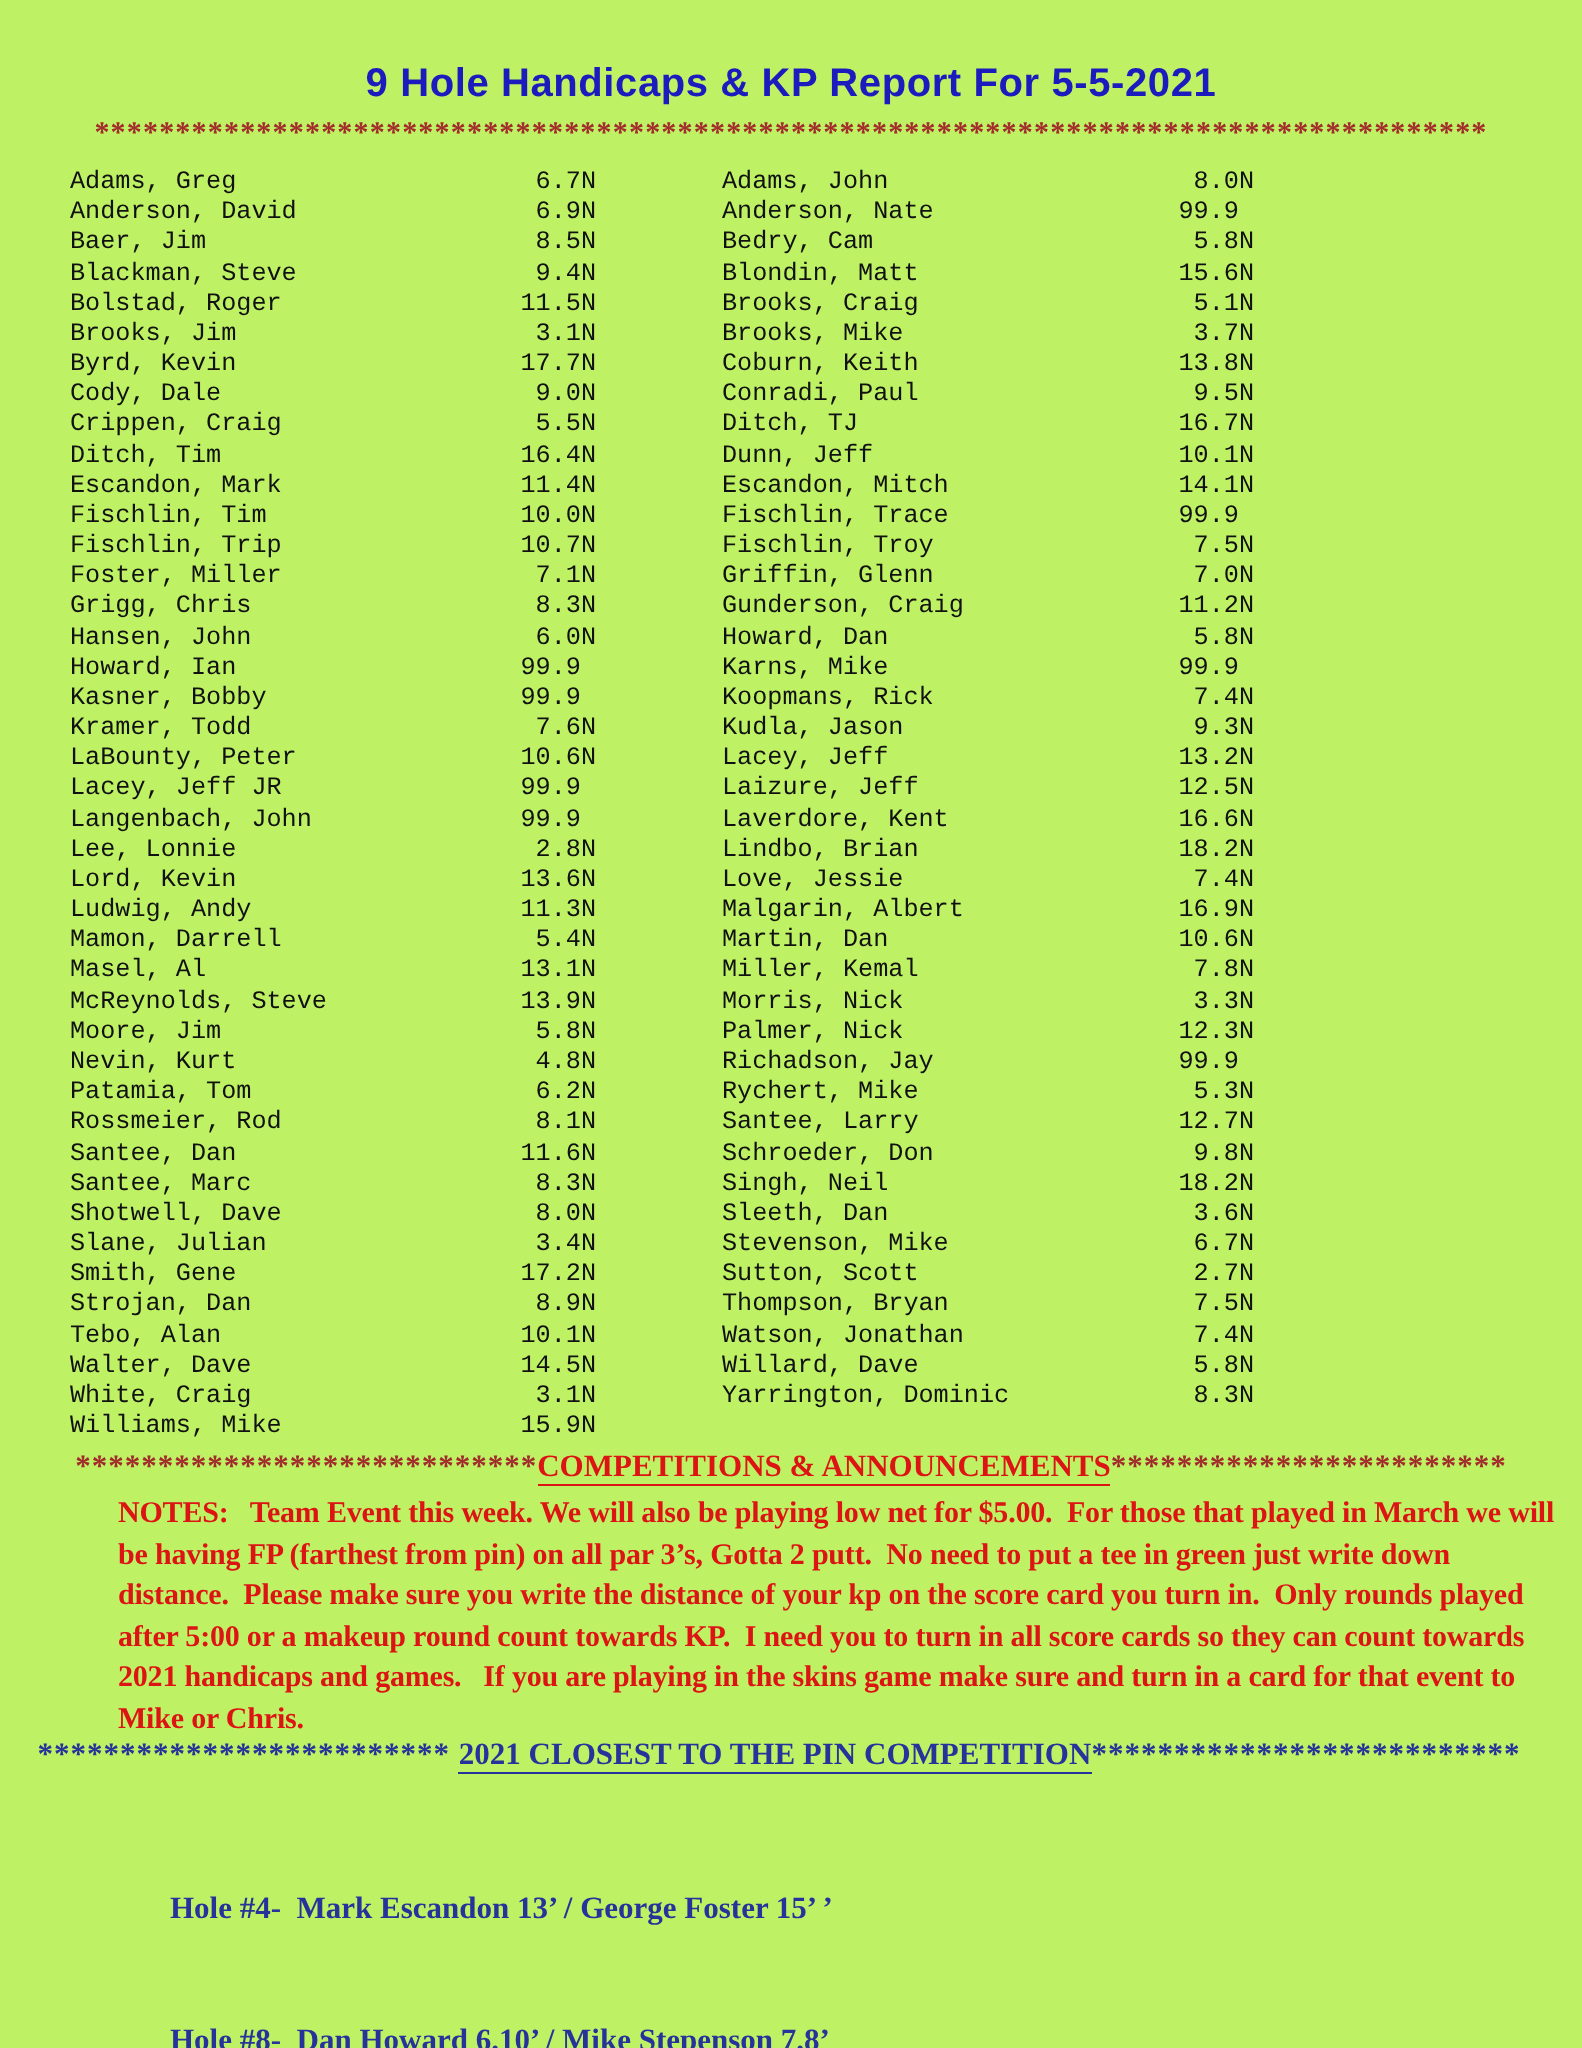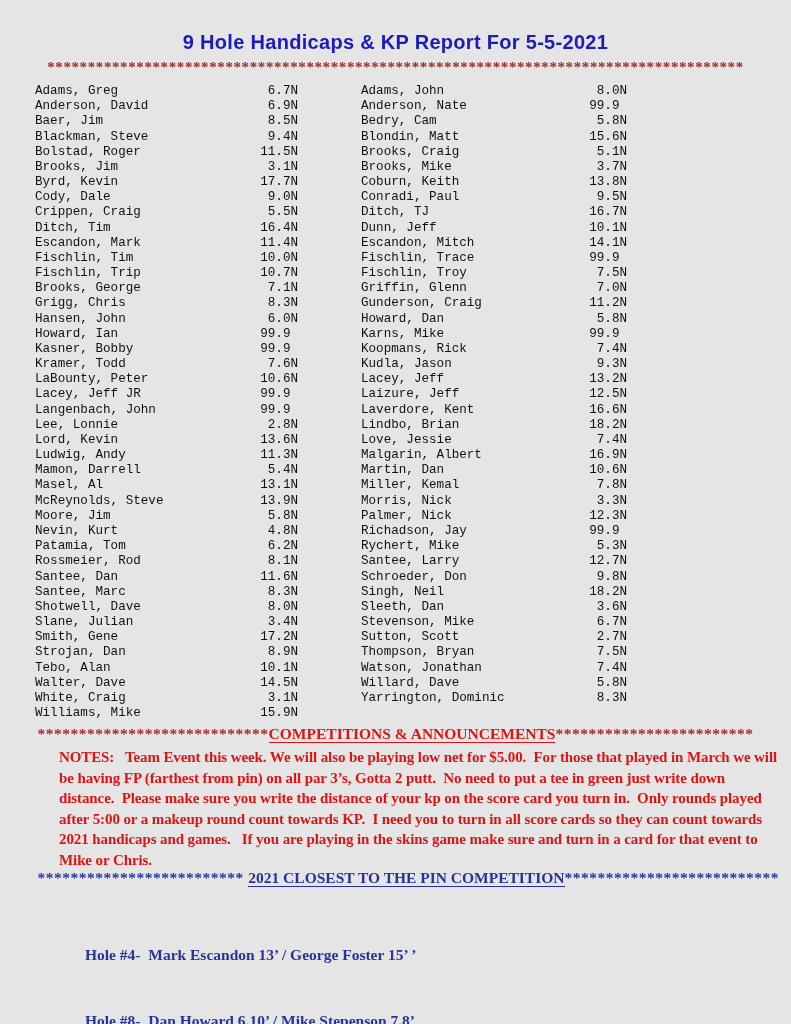--- a/index.html
+++ b/index.html
@@ -2,21 +2,21 @@
 <html style="--title_blue: #1b1bbe; --navy: #28329b; --red_bright: #dd1414; --red_dark: #a22b2b;"><head>
 <meta charset="utf-8">
 <style>
   :root{
     --title_blue:#1b1bbe;
     --navy:#28329b;
     --red_bright:#dd1414;
     --red_dark:#a22b2b;
   }
   html,body{margin:0;padding:0;background:#fff;}
-  .page{position:relative;width:791px;height:1024px;background:#e5e5e5;overflow:hidden;
+  .page{position:relative;width:791px;height:1024px;background:#bef264;overflow:hidden;
         font-family:"Liberation Serif",serif;}
   .title{position:absolute;top:31px;left:0;right:0;text-align:center;
          font-family:"Liberation Sans",sans-serif;font-weight:bold;font-size:20px;
          color:var(--title_blue);letter-spacing:0.3px;}
   .sep-top{position:absolute;top:59px;left:0;right:0;text-align:center;white-space:nowrap;
            overflow:hidden;color:var(--red_dark);font-weight:bold;font-size:15px;
            letter-spacing:0.6px;}
   .roster{position:absolute;top:84px;left:0;width:791px;height:638px;
           font-family:Liberation Mono, monospace;
           font-size:12.6px;color:#111;}
@@ -28,21 +28,21 @@
   .val .num{display:inline-block;width:4ch;text-align:right;}
   .val .sfx{display:inline-block;width:1ch;text-align:left;}
   .comp-line{position:absolute;top:725px;left:0;right:0;text-align:center;white-space:nowrap;
              overflow:hidden;font-weight:bold;font-size:15.5px;}
   .comp-line .stars{color:var(--red_dark);letter-spacing:0.5px;}
   .comp-line .head{color:var(--red_bright);border-bottom:2px solid currentColor;
                    padding-bottom:0px;}
   .notes{position:absolute;top:747px;left:35px;width:724px;color:var(--red_bright);
          font-weight:bold;font-size:15px;line-height:20.6px;white-space:pre-wrap;
          letter-spacing:-0.1px;margin-left:24px;}
-  .pin-line{position:absolute;top:869px;left:0;right:12px;text-align:right;white-space:nowrap;
+  .pin-line{position:absolute;top:869px;left:0;right:12px;text-align:center;white-space:nowrap;
             overflow:hidden;font-weight:bold;font-size:15.5px;color:var(--navy);}
   .pin-line .stars{letter-spacing:0.5px;}
   .pin-line .head{border-bottom:2px solid currentColor;}
   .holes{position:absolute;top:901px;left:85px;color:var(--navy);font-weight:bold;
          font-size:15.5px;line-height:21.7px;white-space:pre;}
 </style>
 </head>
 <body>
 
 <div class="page">
@@ -99,21 +99,21 @@
         </div>
         <div class="rrow">
           <span class="nm">Fischlin, Tim</span>
           <span class="val"><span class="num">10.0</span><span class="sfx">N</span></span>
         </div>
         <div class="rrow">
           <span class="nm">Fischlin, Trip</span>
           <span class="val"><span class="num">10.7</span><span class="sfx">N</span></span>
         </div>
         <div class="rrow">
-          <span class="nm">Brooks, George</span>
+          <span class="nm">Foster, Miller</span>
           <span class="val"><span class="num">7.1</span><span class="sfx">N</span></span>
         </div>
         <div class="rrow">
           <span class="nm">Grigg, Chris</span>
           <span class="val"><span class="num">8.3</span><span class="sfx">N</span></span>
         </div>
         <div class="rrow">
           <span class="nm">Hansen, John</span>
           <span class="val"><span class="num">6.0</span><span class="sfx">N</span></span>
         </div>

